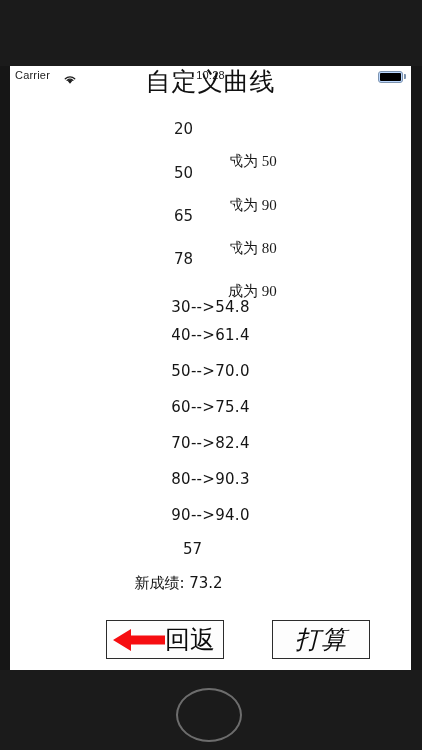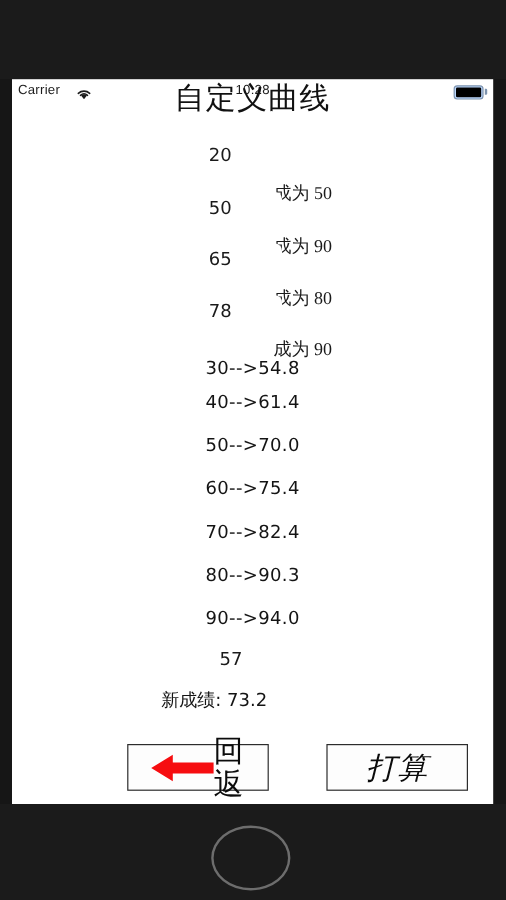--- a/index.html
+++ b/index.html
@@ -214,26 +214,26 @@
     align-items: center;
     justify-content: center;
     cursor: pointer;
   }
   .btn-back {
     left: 96px;
     top: 554px;
     width: 118px;
     height: 39px;
     justify-content: flex-start;
-    padding-left: 17px;
+    padding-left: 4px;
   }
   .btn-calc {
     left: 262px;
     top: 554px;
-    width: 118px;
+    width: 98px;
     height: 39px;
   }
   .back-arrow {
     width: 56px;
     height: 28px;
     flex: none;
   }
   .btn-back-label {
     font-size: 25px;
     color: #0b0b0b;

